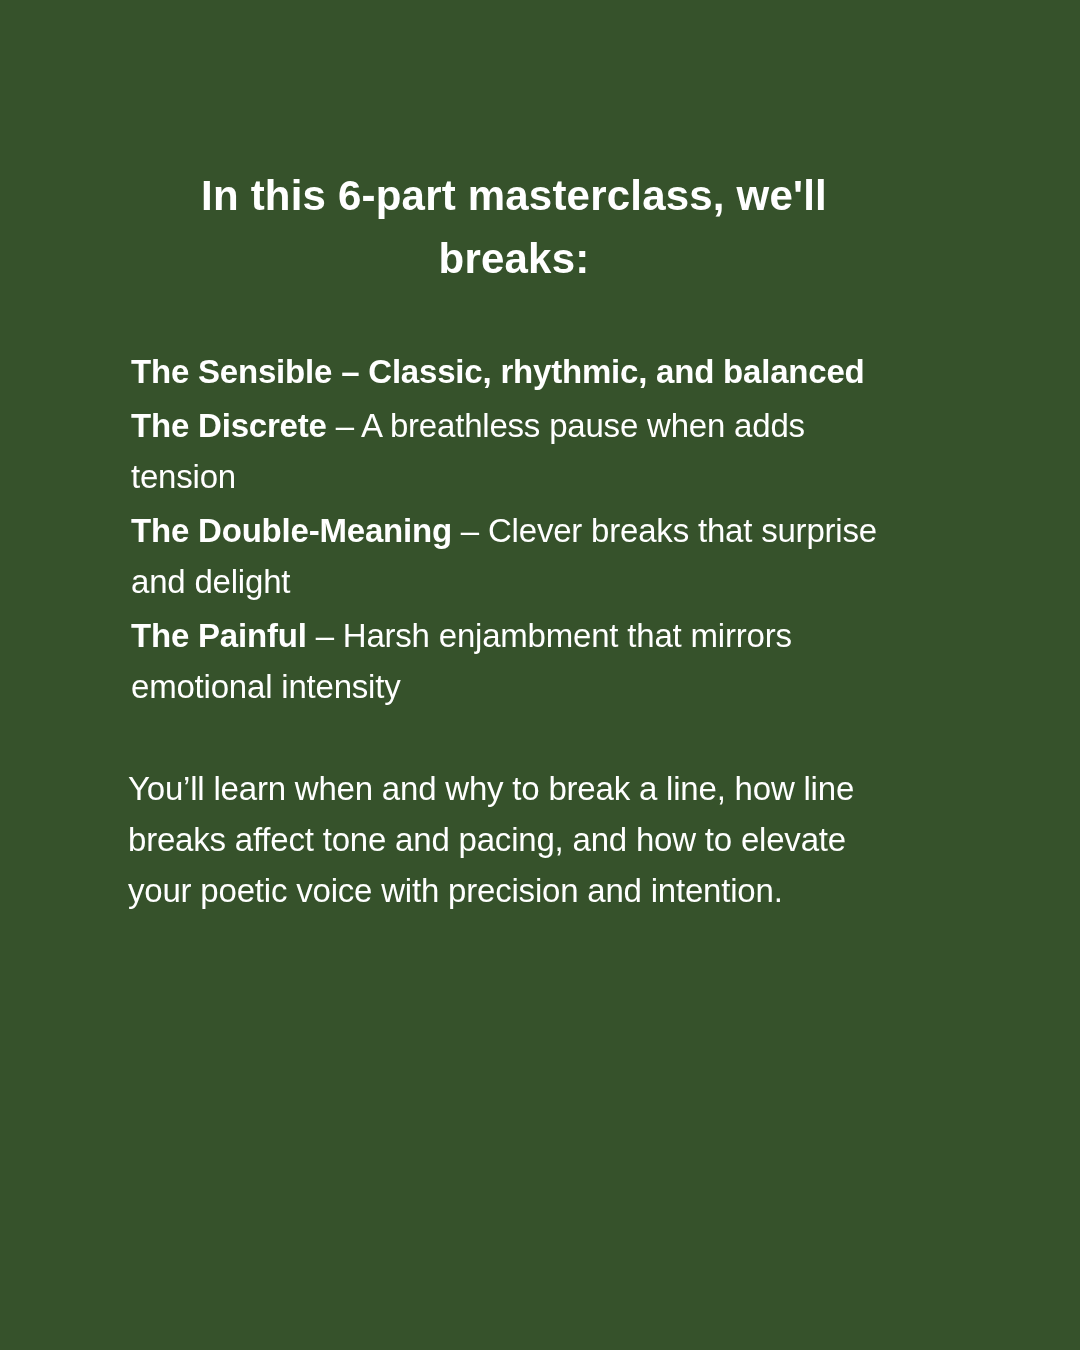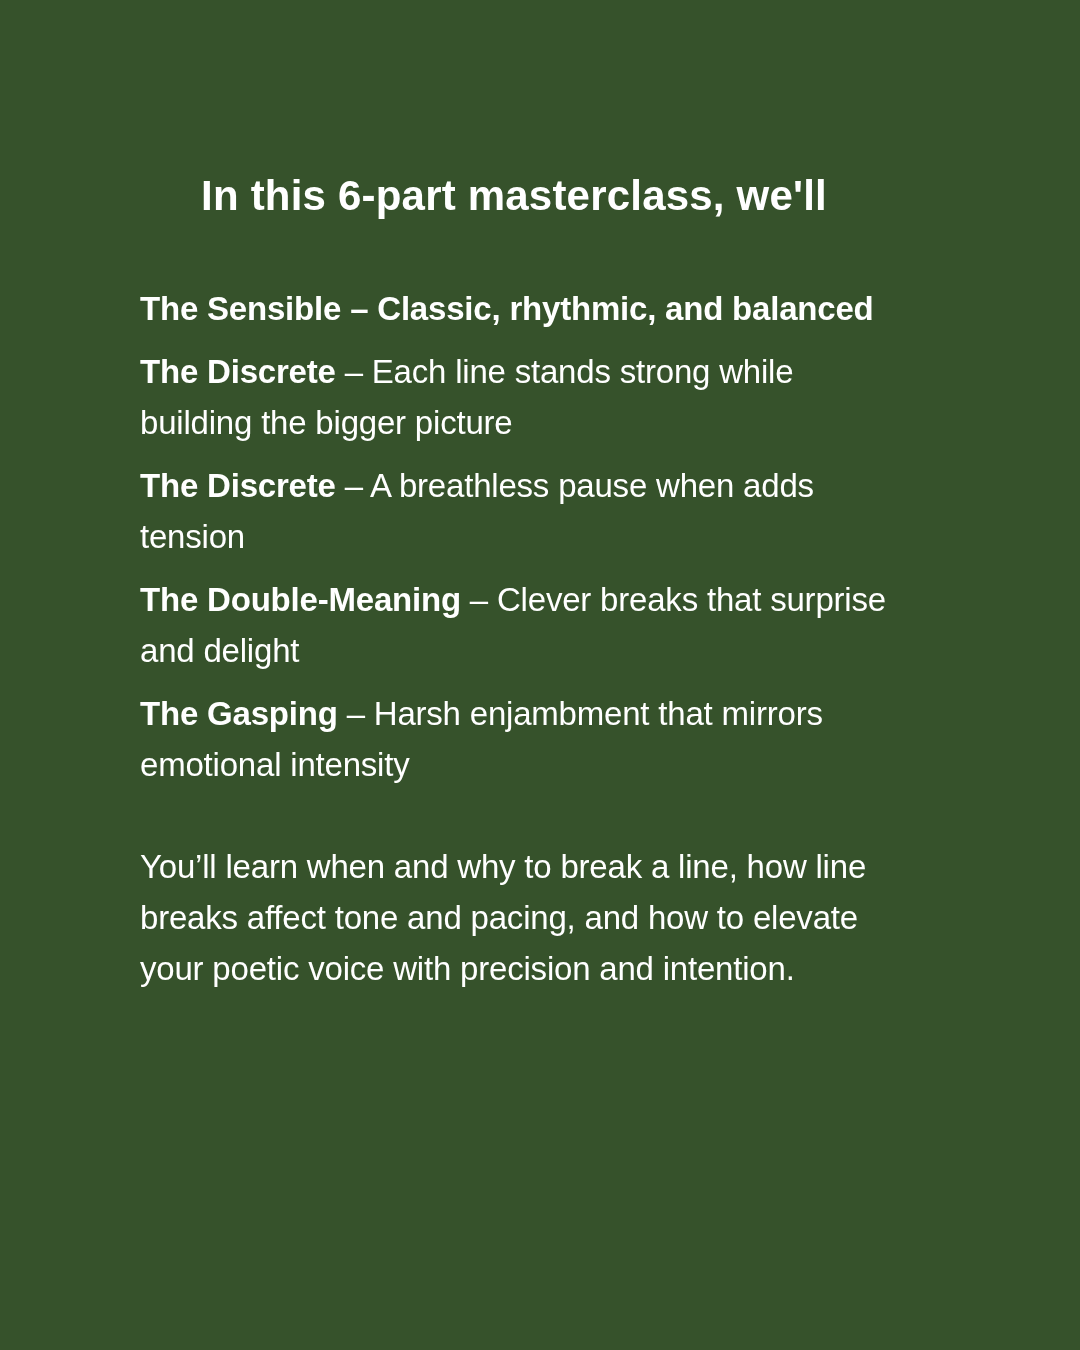--- a/index.html
+++ b/index.html
@@ -30,65 +30,62 @@
     display: block;
   }
   .types-list {
     margin-top: 56px;
     font-size: 33px;
     line-height: 51px;
     font-weight: normal;
     letter-spacing: -0.2px;
   }
   .types-list .item {
-    margin: 12px;
+    margin: 3px;
   }
   .types-list .term {
     font-weight: bold;
   }
   .types-list .desc {
     font-weight: normal;
   }
   .types-list .desc.desc-bold {
     font-weight: bold;
   }
   .closing {
-    margin: 51px 0 0 12px;
+    margin: 51px 0 0 0;
     font-size: 33px;
     line-height: 51px;
     letter-spacing: -0.2px;
   }
 </style>
 </head>
 <body style="background: rgb(54, 82, 43);">
 
 <div class="poster" style="color: rgb(255, 255, 255);">
 
   <h1 class="heading">
     <span class="hline">In this 6-part masterclass, we'll</span>
+    <span class="hline">breaks:</span>
   </h1>
 
   <div class="types-list">
     <p class="item">
       <strong class="term">The Sensible</strong>
       <span class="desc desc-bold">– Classic, rhythmic, and balanced</span>
-    </p>
-    <p class="item">
-      <strong class="term">The Discrete</strong>
-      <span class="desc">– Each line stands strong while building the bigger picture</span>
     </p>
     <p class="item">
       <strong class="term">The Discrete</strong>
       <span class="desc">– A breathless pause when adds tension</span>
     </p>
     <p class="item">
       <strong class="term">The Double-Meaning</strong>
       <span class="desc">– Clever breaks that surprise and delight</span>
     </p>
     <p class="item">
-      <strong class="term">The Gasping</strong>
+      <strong class="term">The Painful</strong>
       <span class="desc">– Harsh enjambment that mirrors emotional intensity</span>
     </p>
   </div>
 
   <p class="closing">You’ll learn when and why to break a line, how line breaks affect tone and pacing, and how to elevate your poetic voice with precision and intention.</p>
 
 </div>
 
 </body></html>

